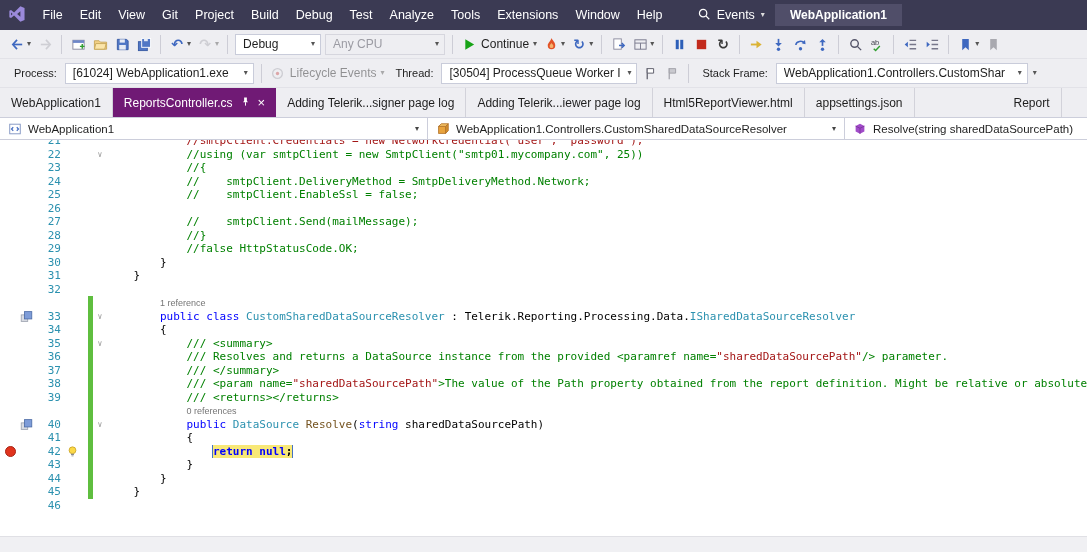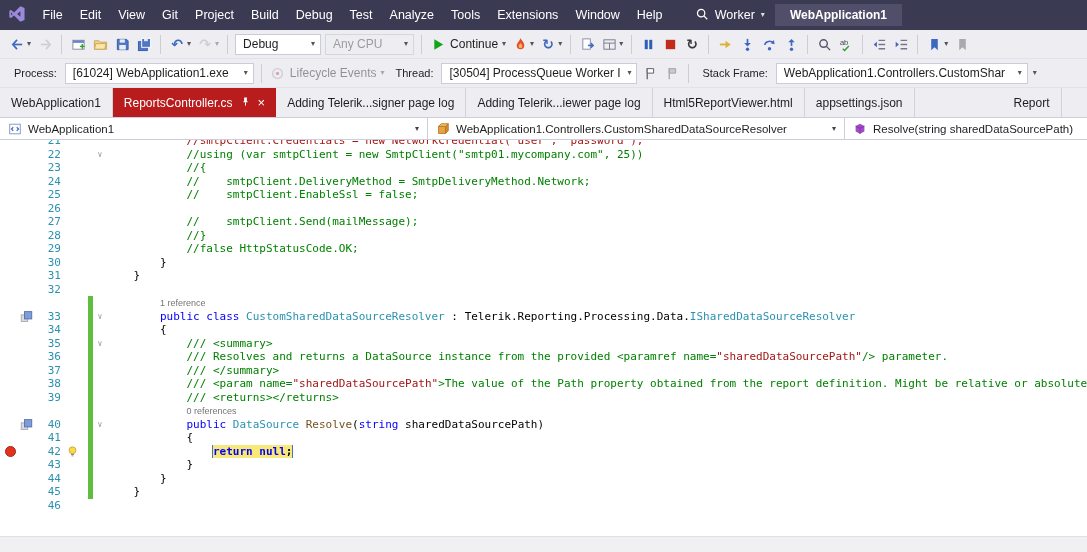--- a/index.html
+++ b/index.html
@@ -24,21 +24,21 @@
   .tb-combo span:first-child{overflow:hidden;text-overflow:clip;white-space:nowrap}
   .tb-combo .dd{margin-left:7px;flex:none}
   .tb-combo.disabled{background:#EEEEF2;color:#9B9BA3;border-color:#D6D6DE}
   .tb-label{font-size:11px;margin:0 6px 0 8px;flex:none}
   .tb-text{font-size:12px;margin:0 2px}
   .ticon{display:inline-flex;width:16px;height:16px;align-items:center;justify-content:center;font-size:14px;line-height:16px}
   .ticon svg{width:15px;height:15px}
   
   .tabstrip{height:29px;background:#EEEEF2;display:flex;align-items:stretch;overflow:hidden}
   .tab{display:flex;align-items:center;padding:0 11px;font-size:12px;gap:7px;border-right:1px solid #D2D2DA;white-space:nowrap}
-  .tab.active{background:#b91c1c;color:#fff;border-right:none}
+  .tab.active{background:#701a75;color:#fff;border-right:none}
   .tab .close{font-size:13px;line-height:1;color:#fff}
   .tab .pin svg{width:11px;height:11px}
   .tab.gap{margin-left:88px}
   
   .navbar{height:23px;border-top:1px solid #CCCEDB;border-bottom:1px solid #CCCEDB;display:flex;background:#fff}
   .nav-combo{display:flex;align-items:center;gap:6px;padding:0 8px;border-right:1px solid #CCCEDB;font-size:11.5px;overflow:hidden;white-space:nowrap}
   .nav-dd{margin-left:auto;font-size:8px;color:#444;flex:none}
   .nicon{display:inline-flex;width:14px;height:14px;flex:none}
   .nicon svg{width:14px;height:14px}
   
@@ -86,21 +86,21 @@
       <div class="menu-item">Tools</div>
       <div class="menu-item">Extensions</div>
       <div class="menu-item">Window</div>
       <div class="menu-item">Help</div>
     </div>
   <div class="search-box">
     <span><svg width="14" height="14" viewBox="0 0 16 16">
           <circle cx="7" cy="7" r="4.2" fill="none" stroke="#FFF" stroke-width="1.4"></circle>
           <path d="M10.2 10.2 14 14" stroke="#FFF" stroke-width="1.4"></path>
         </svg></span>
-    <span>Worker</span>
+    <span>Events</span>
     <span class="dd">▾</span>
   </div>
   <div class="sol-name">WebApplication1</div>
 </div>
 
 <div class="toolbar" id="tb1">
     <div class="tb-item">
       <span class="ticon">
         <svg viewBox="0 0 16 16">
           <path d="M7.5 3 3 8l4.5 5" fill="none" stroke="#3E68C0" stroke-width="1.8"></path>
@@ -164,21 +164,21 @@
       <span class="ticon">
         <span style="color:#A9A9B0;font-weight:bold">↷</span>
       </span>
       <span class="dd">▾</span>
     </div>
     <div class="tb-sep"></div>
     <div class="tb-combo" style="width: 86px;">
       <span>Debug</span>
       <span class="dd">▾</span>
     </div>
-    <div class="tb-combo disabled" style="width: 89px; text-align: center;">
+    <div class="tb-combo disabled" style="width: 120px; text-align: center;">
       <span>Any CPU</span>
       <span class="dd">▾</span>
     </div>
     <div class="tb-sep"></div>
     <div class="tb-item">
       <span class="ticon">
         <svg viewBox="0 0 16 16">
           <path d="M3.5 2.5 13 8l-9.5 5.5z" fill="#17A317"></path>
         </svg>
       </span>

